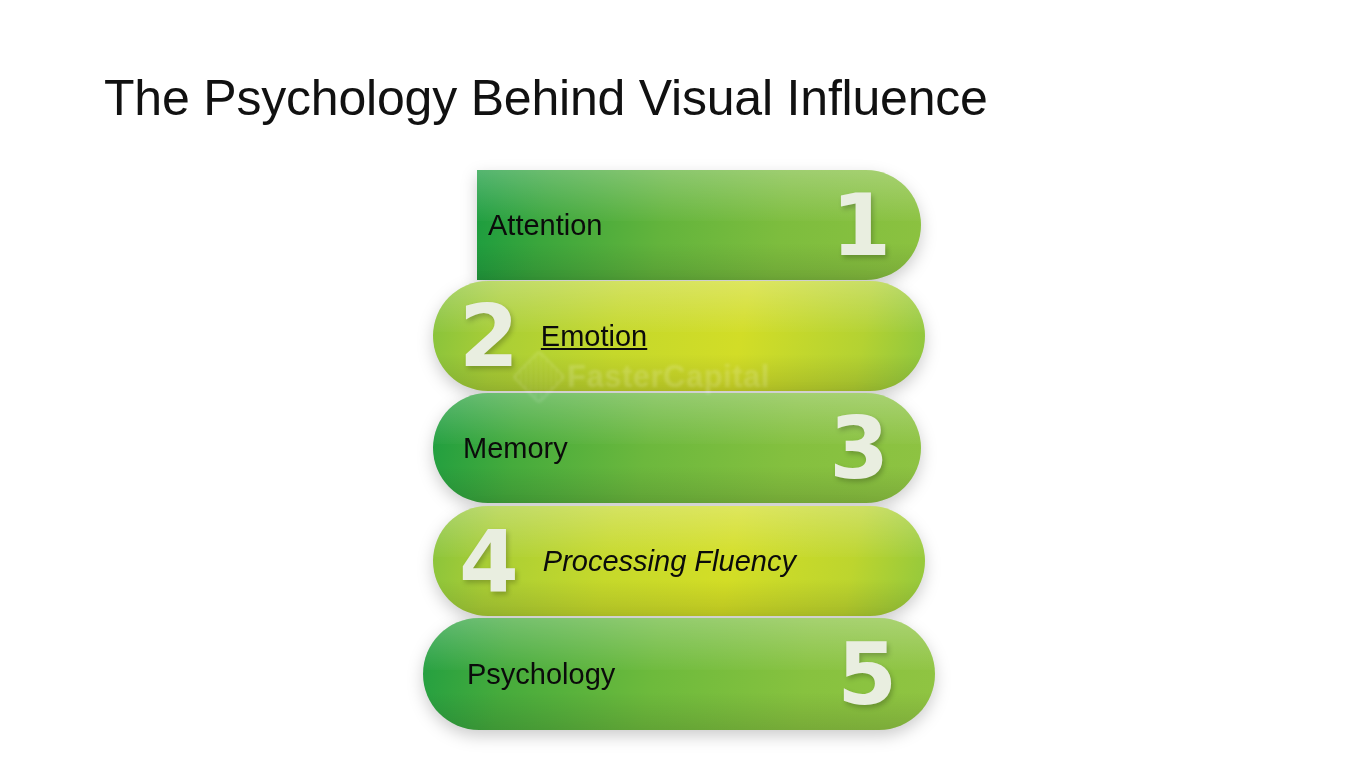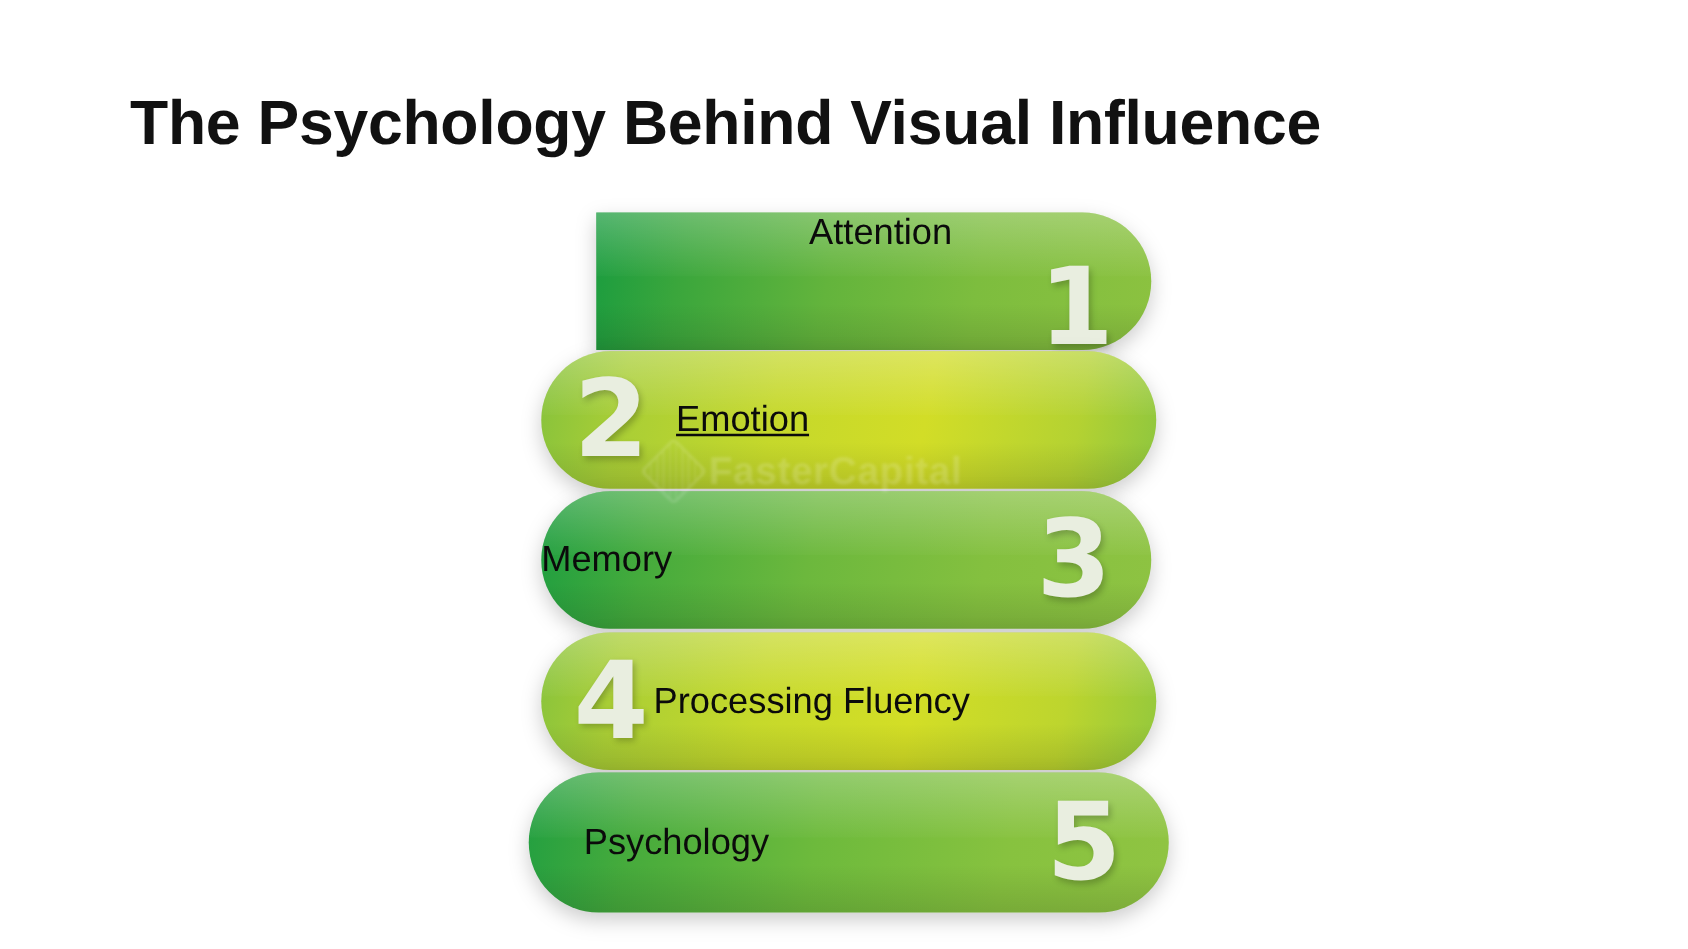--- a/index.html
+++ b/index.html
@@ -17,21 +17,21 @@
     -webkit-font-smoothing: antialiased;
   }
 
   
   #slide-title {
     position: absolute;
     left: 104px;
     top: 36px;
     font-family: "Liberation Sans", sans-serif;
     font-size: 50px;
-    font-weight: 700;
+    font-weight: 400;
     color: #111111;
     letter-spacing: -0.2px;
     white-space: nowrap;
     line-height: 1.15;
   }
 
   
   #band-stack {
     position: absolute;
     left: 0;
@@ -101,21 +101,20 @@
   }
 
   
   #band-1 {
     left: 477px;
     top: 170px;
     width: 444px;
     height: 110px;
     border-radius: 0 55px 55px 0;
     z-index: 1;
-    flex-direction: column;
   }
   #band-1 .band-surface {
     background: linear-gradient(100deg,
       #1a9c3f 0%,
       #3aa63c 16%,
       #63b43c 42%,
       #7dbd3e 68%,
       #8cc240 100%);
   }
   #band-1 .band-label { margin-left: 11px; }
@@ -152,21 +151,21 @@
     z-index: 3;
   }
   #band-3 .band-surface {
     background: linear-gradient(100deg,
       #1f9e40 0%,
       #45ab3c 18%,
       #6cb83d 44%,
       #84c03f 72%,
       #8ec342 100%);
   }
-  #band-3 .band-label  { }
+  #band-3 .band-label  { margin-left: 30px; }
   #band-3 .band-number { margin-left: auto; margin-right: 32px; }
 
   
   #band-4 {
     left: 433px;
     top: 506px;
     width: 492px;
     height: 110px;
     border-radius: 55px;
     z-index: 4;
@@ -174,21 +173,21 @@
   #band-4 .band-surface {
     background: linear-gradient(100deg,
       #88c33c 0%,
       #aace35 13%,
       #c6d92b 36%,
       #d3de26 60%,
       #bdd52e 84%,
       #93c83d 100%);
   }
   #band-4 .band-number { margin-left: 26px; }
-  #band-4 .band-label  { margin-left: 4px; }
+  #band-4 .band-label  { margin-left: 24px; font-style: italic; }
 
   
   #band-5 {
     left: 423px;
     top: 618px;
     width: 512px;
     height: 112px;
     border-radius: 56px;
     z-index: 5;
   }

